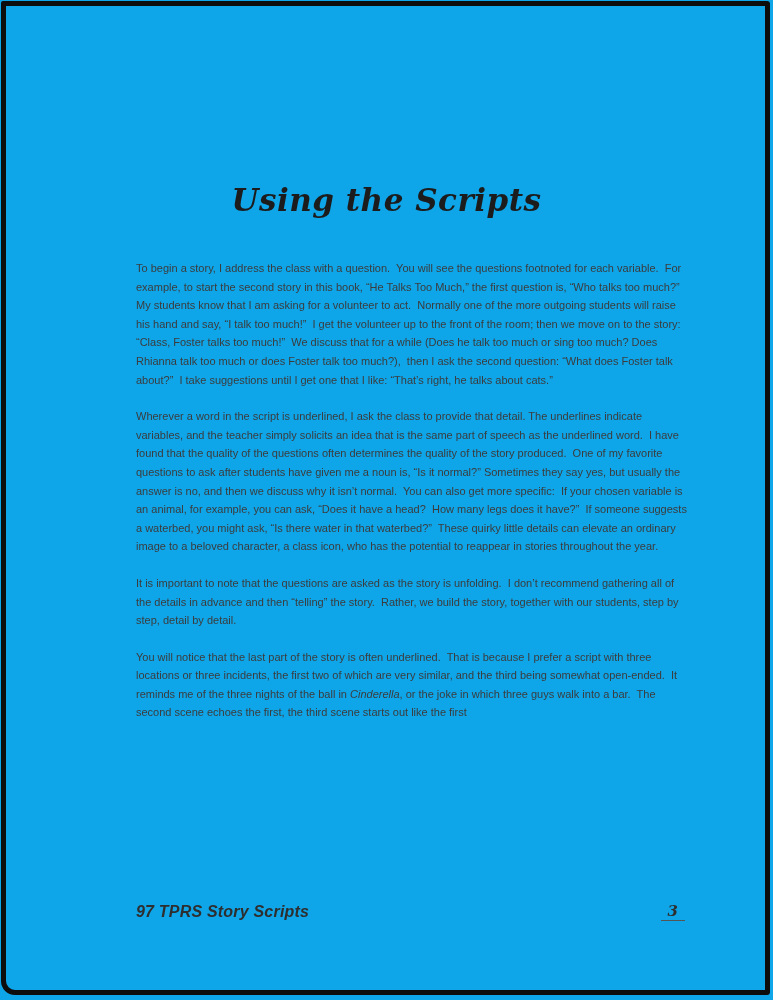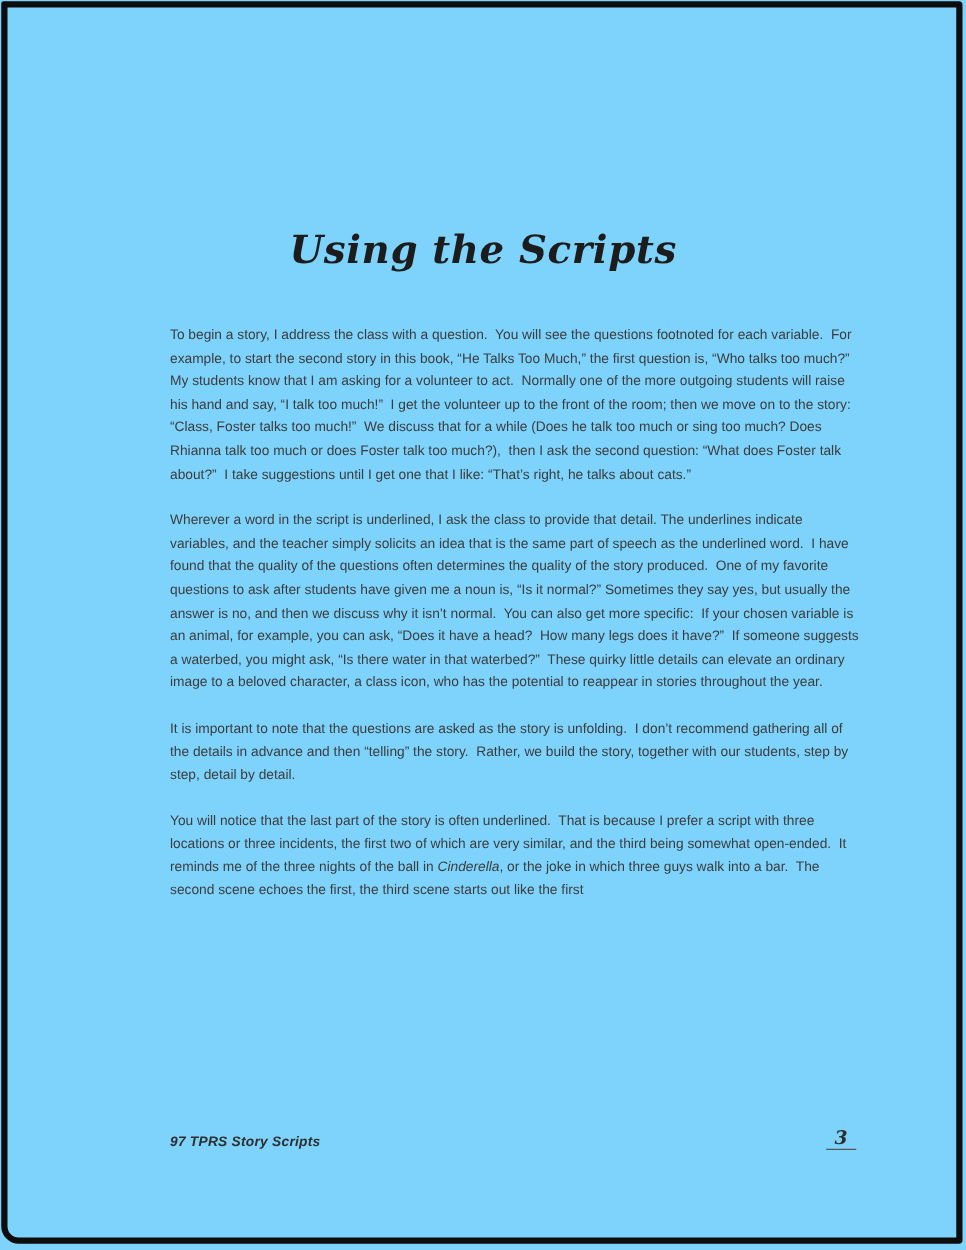--- a/index.html
+++ b/index.html
@@ -4,21 +4,21 @@
 <style>
   html, body {
     margin: 0;
     padding: 0;
     background: #ffffff;
   }
   .page {
     position: relative;
     width: 773px;
     height: 1000px;
-    background: #7dd3fc;
+    background: #0ea5e9;
     overflow: hidden;
     font-family: "Liberation Sans", sans-serif;
   }
   .frame {
     position: absolute;
     left: 1px;
     top: 1px;
     right: 3px;
     bottom: 5px;
     border: 5px solid #0d0d0d;
@@ -61,21 +61,21 @@
     left: 136px;
     right: 88px;
     top: 903px;
     display: flex;
     justify-content: space-between;
     align-items: flex-end;
   }
   .footer-title {
     font-style: italic;
     font-weight: 600;
-    font-size: 11px;
+    font-size: 16px;
     letter-spacing: 0.2px;
     color: #2e2e2e;
   }
   .footer-page {
     font-family: "DejaVu Serif", serif;
     font-style: italic;
     font-weight: 700;
     font-size: 15px;
     color: #2e2e2e;
     border-bottom: 1.5px solid #555555;

